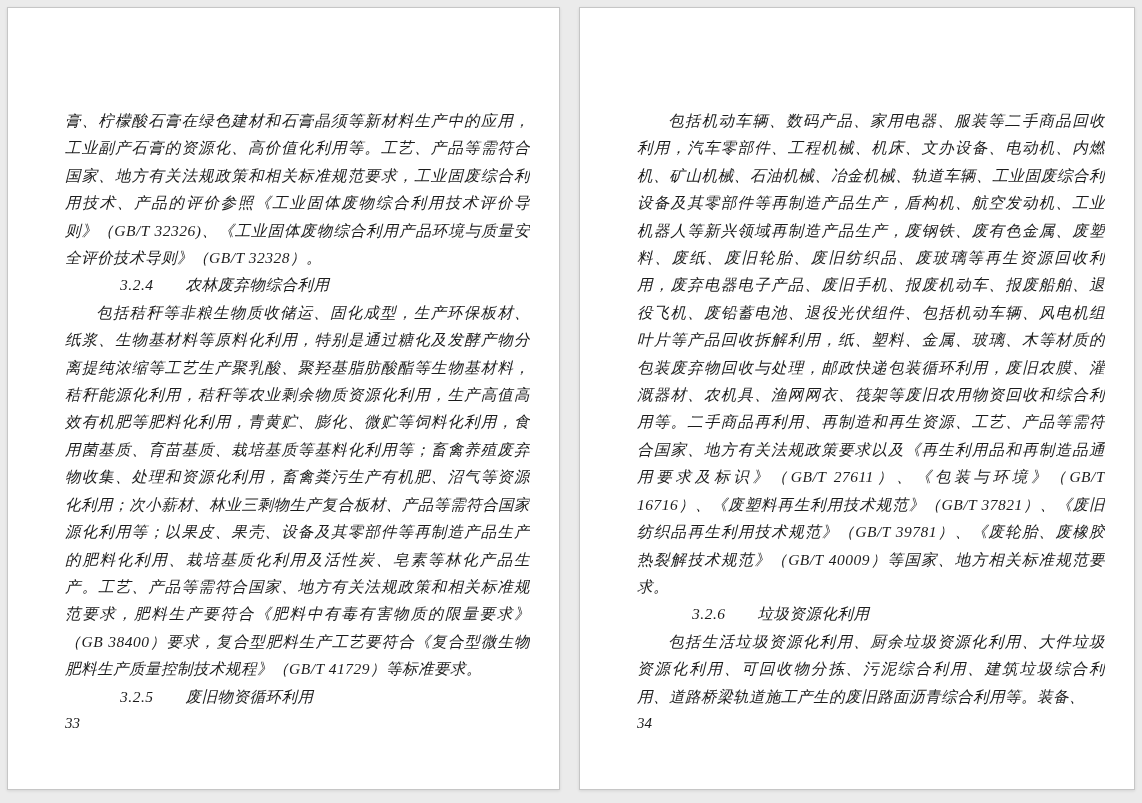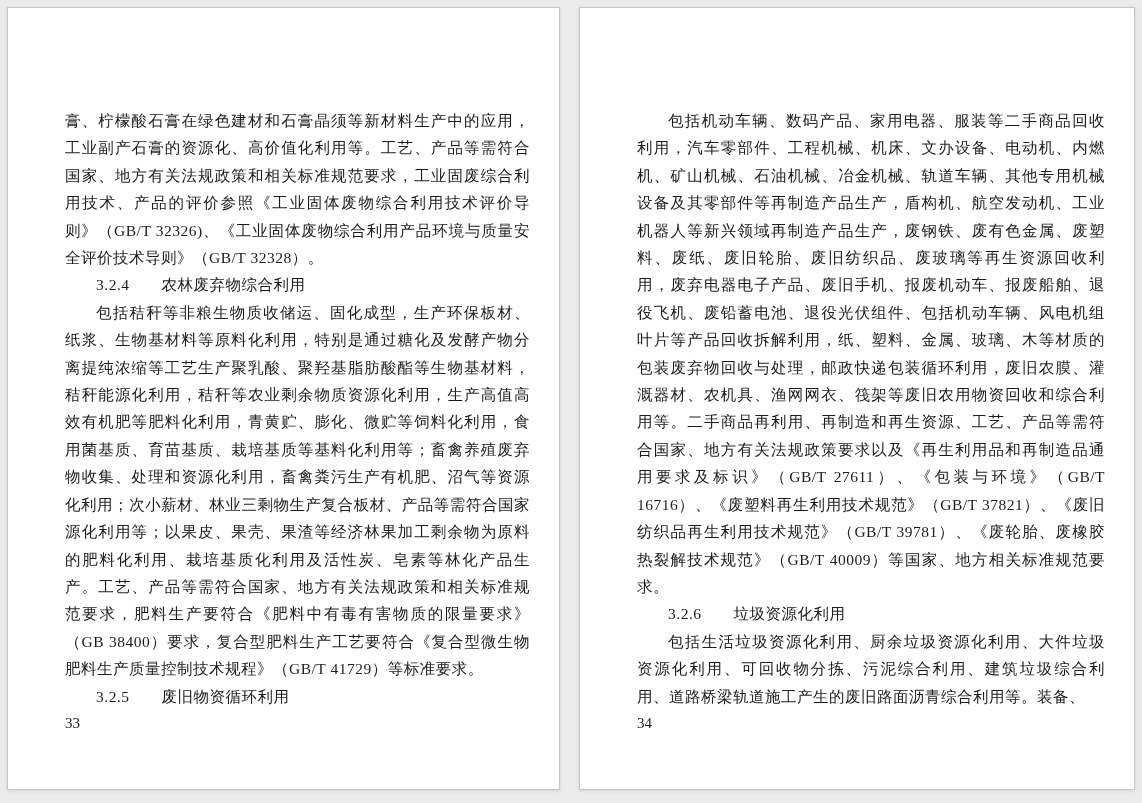--- a/index.html
+++ b/index.html
@@ -8,20 +8,21 @@
     width: 1142px;
     height: 803px;
     overflow: hidden;
     background: #ebebeb;
     font-family: "Liberation Serif", "DejaVu Serif", serif;
   }
   .canvas {
     position: relative;
     width: 1142px;
     height: 803px;
+    font-style: italic;
   }
   .page {
     position: absolute;
     top: 7px;
     height: 783px;
     background: #ffffff;
     border: 1px solid #c6c6c6;
     box-shadow: 0 1px 3px rgba(0,0,0,0.10);
     box-sizing: border-box;
   }
@@ -44,21 +45,21 @@
     -moz-text-align-last: justify;
     white-space: nowrap;
     overflow: hidden;
   }
   .para .line.last {
     text-align-last: left;
     -moz-text-align-last: left;
   }
   .para .line.indent { text-indent: 31px; }
   .heading { padding-left: 31px; }
-  .heading .num { display: inline-block; margin-right: 32px; }
+  .heading .num { display: inline-block; margin-right: 32px; margin-left: 24px; }
   .pagenum {
     text-align: left;
     font-size: 15px;
     line-height: 27.4px;
     letter-spacing: 0;
   }
 </style>
 </head>
 <body>
 
@@ -79,40 +80,40 @@
       </div>
       <div class="para">
           <div class="line indent">包括秸秆等非粮生物质收储运、固化成型，生产环保板材、</div>
           <div class="line">纸浆、生物基材料等原料化利用，特别是通过糖化及发酵产物分</div>
           <div class="line">离提纯浓缩等工艺生产聚乳酸、聚羟基脂肪酸酯等生物基材料，</div>
           <div class="line">秸秆能源化利用，秸秆等农业剩余物质资源化利用，生产高值高</div>
           <div class="line">效有机肥等肥料化利用，青黄贮、膨化、微贮等饲料化利用，食</div>
           <div class="line">用菌基质、育苗基质、栽培基质等基料化利用等；畜禽养殖废弃</div>
           <div class="line">物收集、处理和资源化利用，畜禽粪污生产有机肥、沼气等资源</div>
           <div class="line">化利用；次小薪材、林业三剩物生产复合板材、产品等需符合国家</div>
-          <div class="line">源化利用等；以果皮、果壳、果渣等经济林果加工剩余物为原料</div>
+          <div class="line">源化利用等；以果皮、果壳、设备及其零部件等再制造产品生产</div>
           <div class="line">的肥料化利用、栽培基质化利用及活性炭、皂素等林化产品生</div>
           <div class="line">产。工艺、产品等需符合国家、地方有关法规政策和相关标准规</div>
           <div class="line">范要求，肥料生产要符合《肥料中有毒有害物质的限量要求》</div>
           <div class="line">（GB 38400）要求，复合型肥料生产工艺要符合《复合型微生物</div>
           <div class="line last">肥料生产质量控制技术规程》（GB/T 41729）等标准要求。</div>
         </div>
       <div class="heading">
         <span class="num">3.2.5</span><span class="title">废旧物资循环利用</span>
       </div>
       <div class="pagenum">33</div>
     </div>
   </div>
 
   <div class="page right">
     <div class="content">
       <div class="para">
           <div class="line indent">包括机动车辆、数码产品、家用电器、服装等二手商品回收</div>
           <div class="line">利用，汽车零部件、工程机械、机床、文办设备、电动机、内燃</div>
-          <div class="line">机、矿山机械、石油机械、冶金机械、轨道车辆、其他专用机械</div>
+          <div class="line">机、矿山机械、石油机械、冶金机械、轨道车辆、工业固废综合利</div>
           <div class="line">设备及其零部件等再制造产品生产，盾构机、航空发动机、工业</div>
           <div class="line">机器人等新兴领域再制造产品生产，废钢铁、废有色金属、废塑</div>
           <div class="line">料、废纸、废旧轮胎、废旧纺织品、废玻璃等再生资源回收利</div>
           <div class="line">用，废弃电器电子产品、废旧手机、报废机动车、报废船舶、退</div>
           <div class="line">役飞机、废铅蓄电池、退役光伏组件、包括机动车辆、风电机组</div>
           <div class="line">叶片等产品回收拆解利用，纸、塑料、金属、玻璃、木等材质的</div>
           <div class="line">包装废弃物回收与处理，邮政快递包装循环利用，废旧农膜、灌</div>
           <div class="line">溉器材、农机具、渔网网衣、筏架等废旧农用物资回收和综合利</div>
           <div class="line">用等。二手商品再利用、再制造和再生资源、工艺、产品等需符</div>
           <div class="line">合国家、地方有关法规政策要求以及《再生利用品和再制造品通</div>

